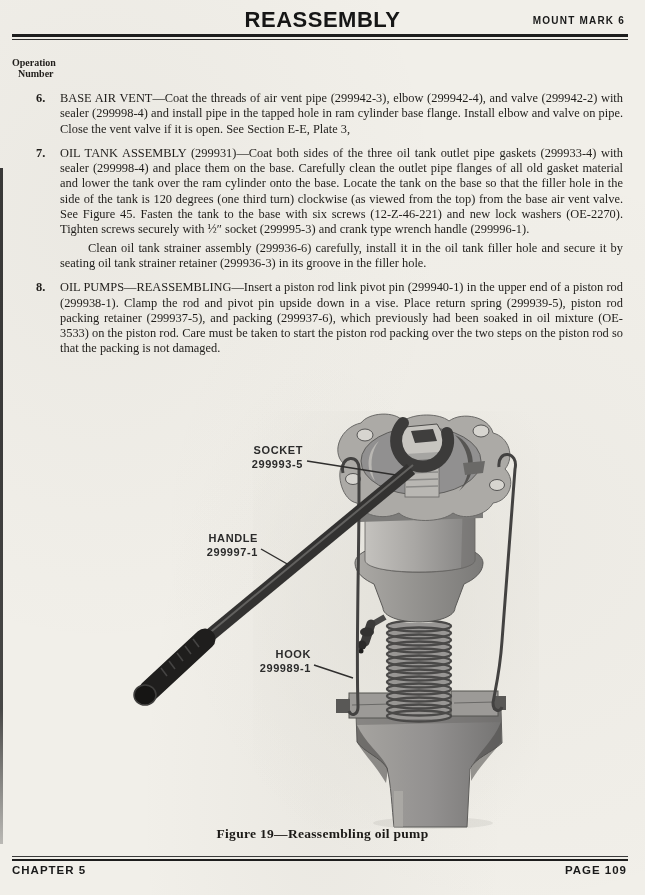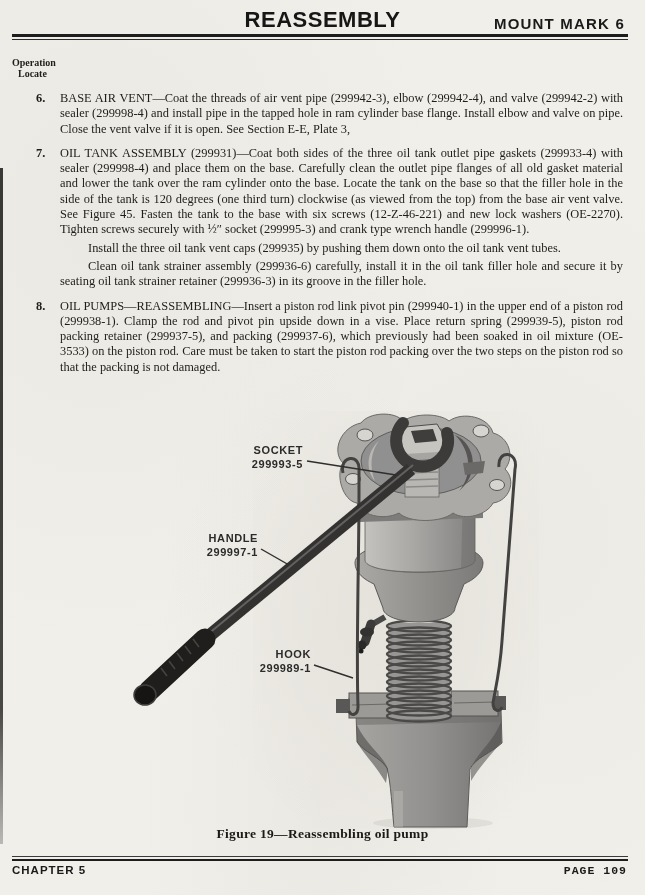--- a/index.html
+++ b/index.html
@@ -22,21 +22,21 @@
     background:linear-gradient(180deg, rgba(25,25,25,.85), rgba(40,40,40,.9) 40%, rgba(30,30,30,.8) 80%, rgba(60,60,60,.3));
   }
   .hdr-title{
     position:absolute;top:7px;left:0;width:645px;text-align:center;
     font-family:"Liberation Sans", sans-serif;font-weight:bold;
     font-size:22px;letter-spacing:.5px;color:#161616;
   }
   .hdr-edition{
     position:absolute;top:15px;right:20px;
     font-family:"Liberation Sans", sans-serif;font-weight:bold;
-    font-size:15px;letter-spacing:1.2px;color:#1a1a1a;
+    font-size:10px;letter-spacing:1.2px;color:#1a1a1a;
   }
   .rule-top{
     position:absolute;top:34px;left:12px;width:616px;height:2px;
     border-top:3px solid #1d1d1d;border-bottom:1px solid #2a2a2a;
   }
   .op-label{
     position:absolute;top:58px;left:12px;
     font-weight:bold;font-size:10px;line-height:10.5px;color:#201e1b;
   }
   .op-label .l2{padding-left:6px;}
@@ -63,49 +63,48 @@
     position:absolute;top:856px;left:12px;width:616px;height:2px;
     border-top:1px solid #3a3a3a;border-bottom:2px solid #1d1d1d;
   }
   .ftr-left{
     position:absolute;top:864px;left:12px;
     font-family:"Liberation Sans", sans-serif;font-weight:bold;
     font-size:11.5px;letter-spacing:1px;color:#1a1a1a;text-align:right;
   }
   .ftr-right{
     position:absolute;top:864px;right:18px;
-    font-family:Liberation Mono, monospace;font-weight:bold;
+    font-family:Liberation Sans, sans-serif;font-weight:bold;
     font-size:11.5px;letter-spacing:1px;color:#1a1a1a;
   }
 </style>
 </head>
 <body>
 
 <div class="page">
 
   <div class="scan-edge"></div>
 
   <div class="hdr-title">REASSEMBLY</div>
   <div class="hdr-edition">MOUNT MARK 6</div>
   <div class="rule-top"></div>
 
   <div class="op-label">
     <div class="l1">Operation</div>
-    <div class="l2">Locate</div>
+    <div class="l2">Number</div>
   </div>
 
   <div class="content">
     <div class="item">
       <span class="item-num">6.</span>
       <span>BASE AIR VENT—Coat the threads of air vent pipe (299942-3), elbow (299942-4), and valve (299942-2) with sealer (299998-4) and install pipe in the tapped hole in ram cylinder base flange. Install elbow and valve on pipe. Close the vent valve if it is open. See Section E-E, Plate 3,</span>
     </div>
     <div class="item">
       <span class="item-num">7.</span>
       <span>OIL TANK ASSEMBLY (299931)—Coat both sides of the three oil tank outlet pipe gaskets (299933-4) with sealer (299998-4) and place them on the base. Carefully clean the outlet pipe flanges of all old gasket material and lower the tank over the ram cylinder onto the base. Locate the tank on the base so that the filler hole in the side of the tank is 120 degrees (one third turn) clockwise (as viewed from the top) from the base air vent valve. See Figure 45. Fasten the tank to the base with six screws (12-Z-46-221) and new lock washers (OE-2270). Tighten screws securely with ½″ socket (299995-3) and crank type wrench handle (299996-1).</span>
-      <div class="subpara">Install the three oil tank vent caps (299935) by pushing them down onto the oil tank vent tubes.</div>
       <div class="subpara">Clean oil tank strainer assembly (299936-6) carefully, install it in the oil tank filler hole and secure it by seating oil tank strainer retainer (299936-3) in its groove in the filler hole.</div>
     </div>
     <div class="item">
       <span class="item-num">8.</span>
       <span>OIL PUMPS—REASSEMBLING—Insert a piston rod link pivot pin (299940-1) in the upper end of a piston rod (299938-1). Clamp the rod and pivot pin upside down in a vise. Place return spring (299939-5), piston rod packing retainer (299937-5), and packing (299937-6), which previously had been soaked in oil mixture (OE-3533) on the piston rod. Care must be taken to start the piston rod packing over the two steps on the piston rod so that the packing is not damaged.</span>
     </div>
   </div>
 
   <div class="figure-wrap">
     <svg width="436" height="418" viewBox="0 0 436 418">

